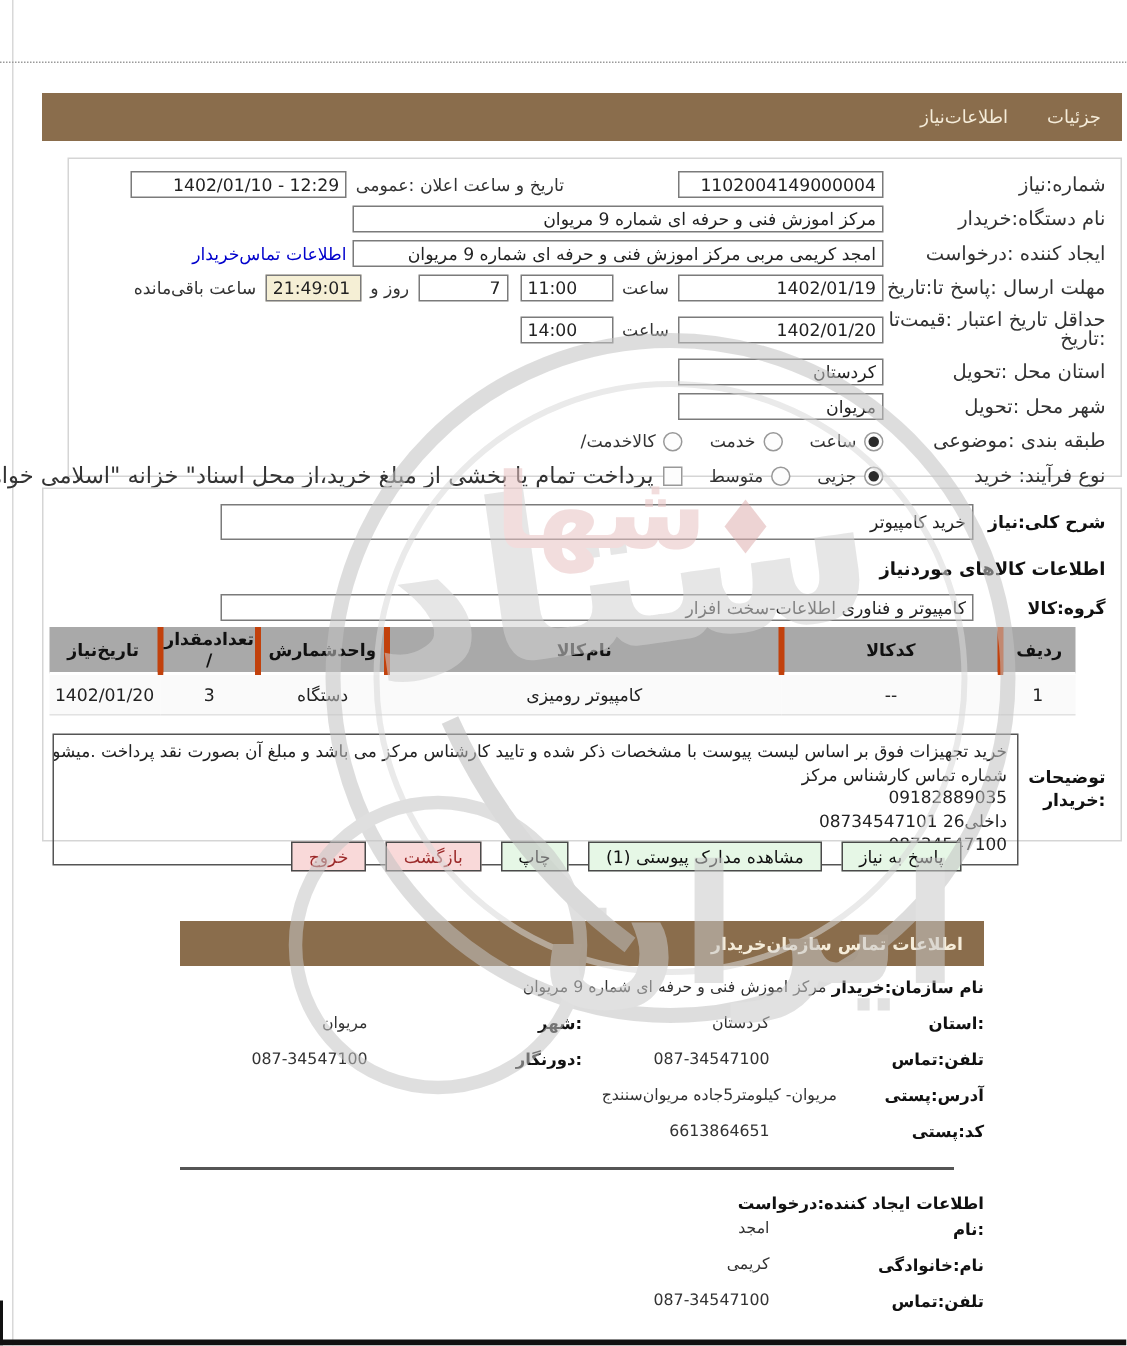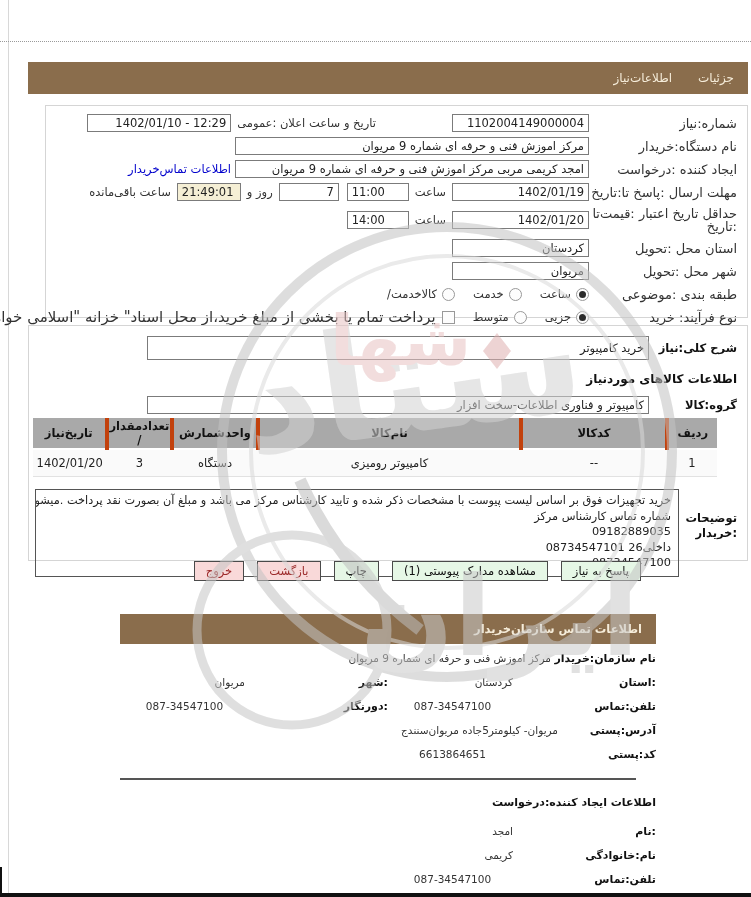--- a/index.html
+++ b/index.html
@@ -81,23 +81,23 @@
        background:#e6f7e6;color:#111;cursor:pointer;white-space:nowrap;font-family:inherit;}
   .btn.pink{background:#f9d9d9;color:#9c2b2b;}
 
   
   .contact{position:absolute;top:652px;left:120px;width:536px;direction:rtl;font-size:11px;color:#222;}
   .crow{display:flex;direction:rtl;align-items:flex-start;margin-bottom:10px;min-height:14px;}
   .clbl{width:98px;flex:none;font-weight:bold;color:#111;}
   .cval{width:170px;flex:none;text-align:right;padding-left:4px;color:#333;font-size:10.5px;}
   .cval.ind{padding-right:45px;box-sizing:border-box;}
   .cval.wide2{width:330px;}
-  .cval.ltr{direction:ltr;text-align:center;padding-right:45px;box-sizing:border-box;}
+  .cval.ltr{direction:ltr;text-align:right;padding-right:45px;box-sizing:border-box;}
   .divider{border-top:2px solid #555;margin:16px 20px 16px 0;}
-  .creator-title{font-weight:bold;color:#111;font-size:11px;margin-bottom:16px;}
+  .creator-title{font-weight:bold;color:#111;font-size:11px;margin-bottom:4px;}
 
   
   .watermark{position:absolute;top:0;left:0;width:751px;height:897px;pointer-events:none;opacity:.55;}
 </style>
 </head>
 <body>
 
 <div class="win-left-line"></div>
 <div class="top-dotted"></div>
 

